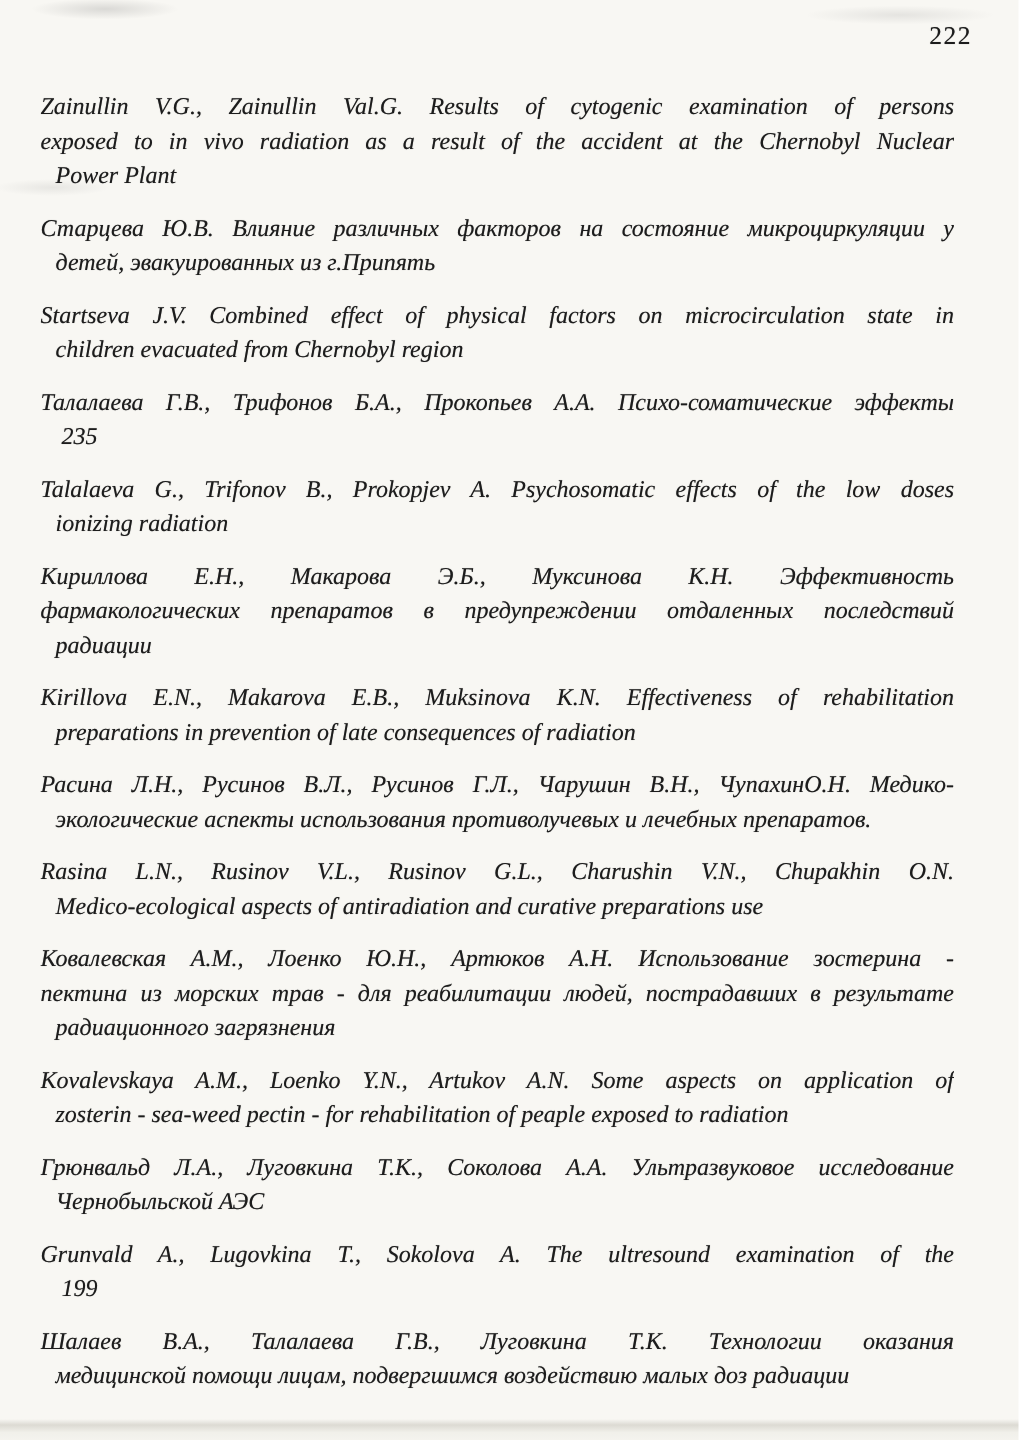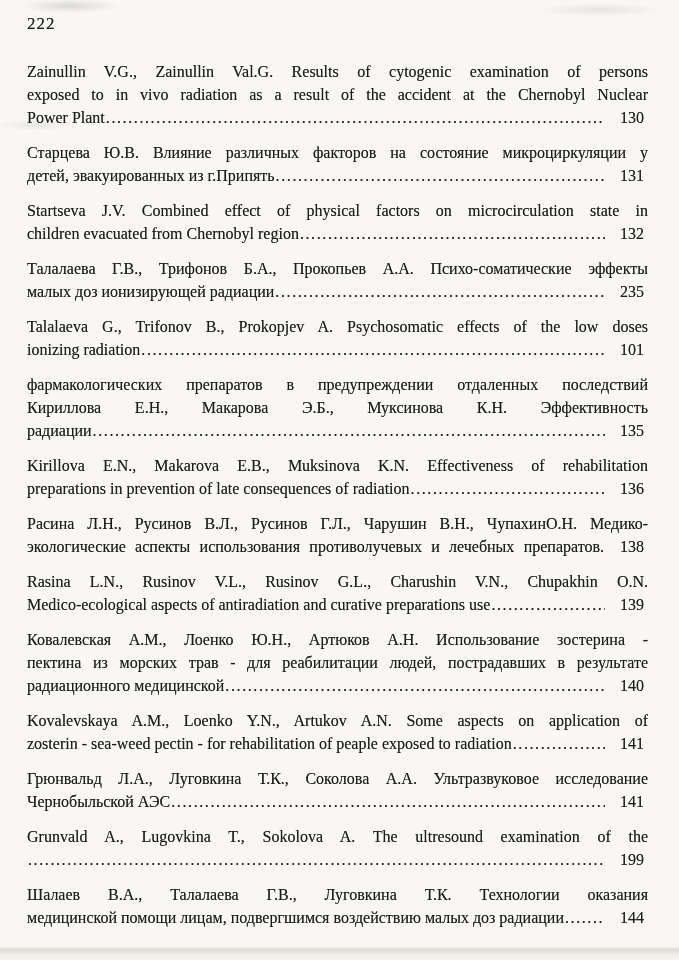--- a/index.html
+++ b/index.html
@@ -19,47 +19,49 @@
       linear-gradient(to bottom, #f8f7f3 0px, #f8f7f3 946px, #dcdad3 950px, #f1f0ea 955px, #f4f3ee 960px);
   }
   .page {
     box-sizing: border-box;
     width: 679px;
     height: 960px;
     padding: 14px 31px 0 27px;
     position: relative;
   }
   .pageno {
-    text-align: left;
+    text-align: right;
     font-size: 17px;
     letter-spacing: 1px;
     text-shadow: 0 0 0.5px rgba(0,0,0,0.55);
   }
   .toc {
     margin-top: 26px;
     font-size: 16px;
     line-height: 23px;
     text-shadow: 0 0 0.5px rgba(0,0,0,0.5);
   }
   .entry {
-    margin: 0 0 12px 0;
+    margin: 0 12px 12px 0;
+    font-style: italic;
   }
   .jline {
     text-align: justify;
     text-align-last: justify;
     word-spacing: 1px;
     white-space: normal;
     height: 23px;
     overflow: hidden;
   }
   .lastline {
     display: flex;
     align-items: baseline;
     height: 23px;
     overflow: hidden;
+    flex-direction: column;
   }
   .lltext {
     white-space: nowrap;
     flex: 0 0 auto;
   }
   .lastline.stretch .lltext {
     flex: 1 1 auto;
     text-align: justify;
     text-align-last: justify;
     white-space: normal;
@@ -111,38 +113,37 @@
         <div class="lastline">
       <span class="lltext">children evacuated from Chernobyl region</span>
       <span class="dots">............................................................................................................................................................................................................................................................................................................</span>
       <span class="pnum">132</span>
     </div>
   </div>
 
   <div class="entry">
     <div class="jline">Талалаева Г.В., Трифонов Б.А., Прокопьев А.А. Психо-соматические эффекты</div>
         <div class="lastline">
-      <span class="lltext">малых доз ионизирующей радиации</span>
       <span class="dots">............................................................................................................................................................................................................................................................................................................</span>
       <span class="pnum">235</span>
     </div>
   </div>
 
   <div class="entry">
     <div class="jline">Talalaeva G., Trifonov B., Prokopjev A. Psychosomatic effects of the low doses</div>
         <div class="lastline">
       <span class="lltext">ionizing radiation</span>
       <span class="dots">............................................................................................................................................................................................................................................................................................................</span>
       <span class="pnum">101</span>
     </div>
   </div>
 
   <div class="entry">
-    <div class="jline">фармакологических препаратов в предупреждении отдаленных последствий</div>
-        <div class="jline">Кириллова Е.Н., Макарова Э.Б., Муксинова К.Н. Эффективность</div>
+    <div class="jline">Кириллова Е.Н., Макарова Э.Б., Муксинова К.Н. Эффективность</div>
+        <div class="jline">фармакологических препаратов в предупреждении отдаленных последствий</div>
         <div class="lastline">
       <span class="lltext">радиации</span>
       <span class="dots">............................................................................................................................................................................................................................................................................................................</span>
       <span class="pnum">135</span>
     </div>
   </div>
 
   <div class="entry">
     <div class="jline">Kirillova E.N., Makarova E.B., Muksinova K.N. Effectiveness of rehabilitation</div>
         <div class="lastline">
@@ -167,21 +168,21 @@
       <span class="lltext">Medico-ecological aspects of antiradiation and curative preparations use</span>
       <span class="dots">............................................................................................................................................................................................................................................................................................................</span>
       <span class="pnum">139</span>
     </div>
   </div>
 
   <div class="entry">
     <div class="jline">Ковалевская А.М., Лоенко Ю.Н., Артюков А.Н. Использование зостерина -</div>
         <div class="jline">пектина из морских трав - для реабилитации людей, пострадавших в результате</div>
         <div class="lastline">
-      <span class="lltext">радиационного медицинской</span>
+      <span class="lltext">радиационного загрязнения</span>
       <span class="dots">............................................................................................................................................................................................................................................................................................................</span>
       <span class="pnum">140</span>
     </div>
   </div>
 
   <div class="entry">
     <div class="jline">Kovalevskaya A.M., Loenko Y.N., Artukov A.N. Some aspects on application of</div>
         <div class="lastline">
       <span class="lltext">zosterin - sea-weed pectin - for rehabilitation of peaple exposed to radiation</span>
       <span class="dots">............................................................................................................................................................................................................................................................................................................</span>

